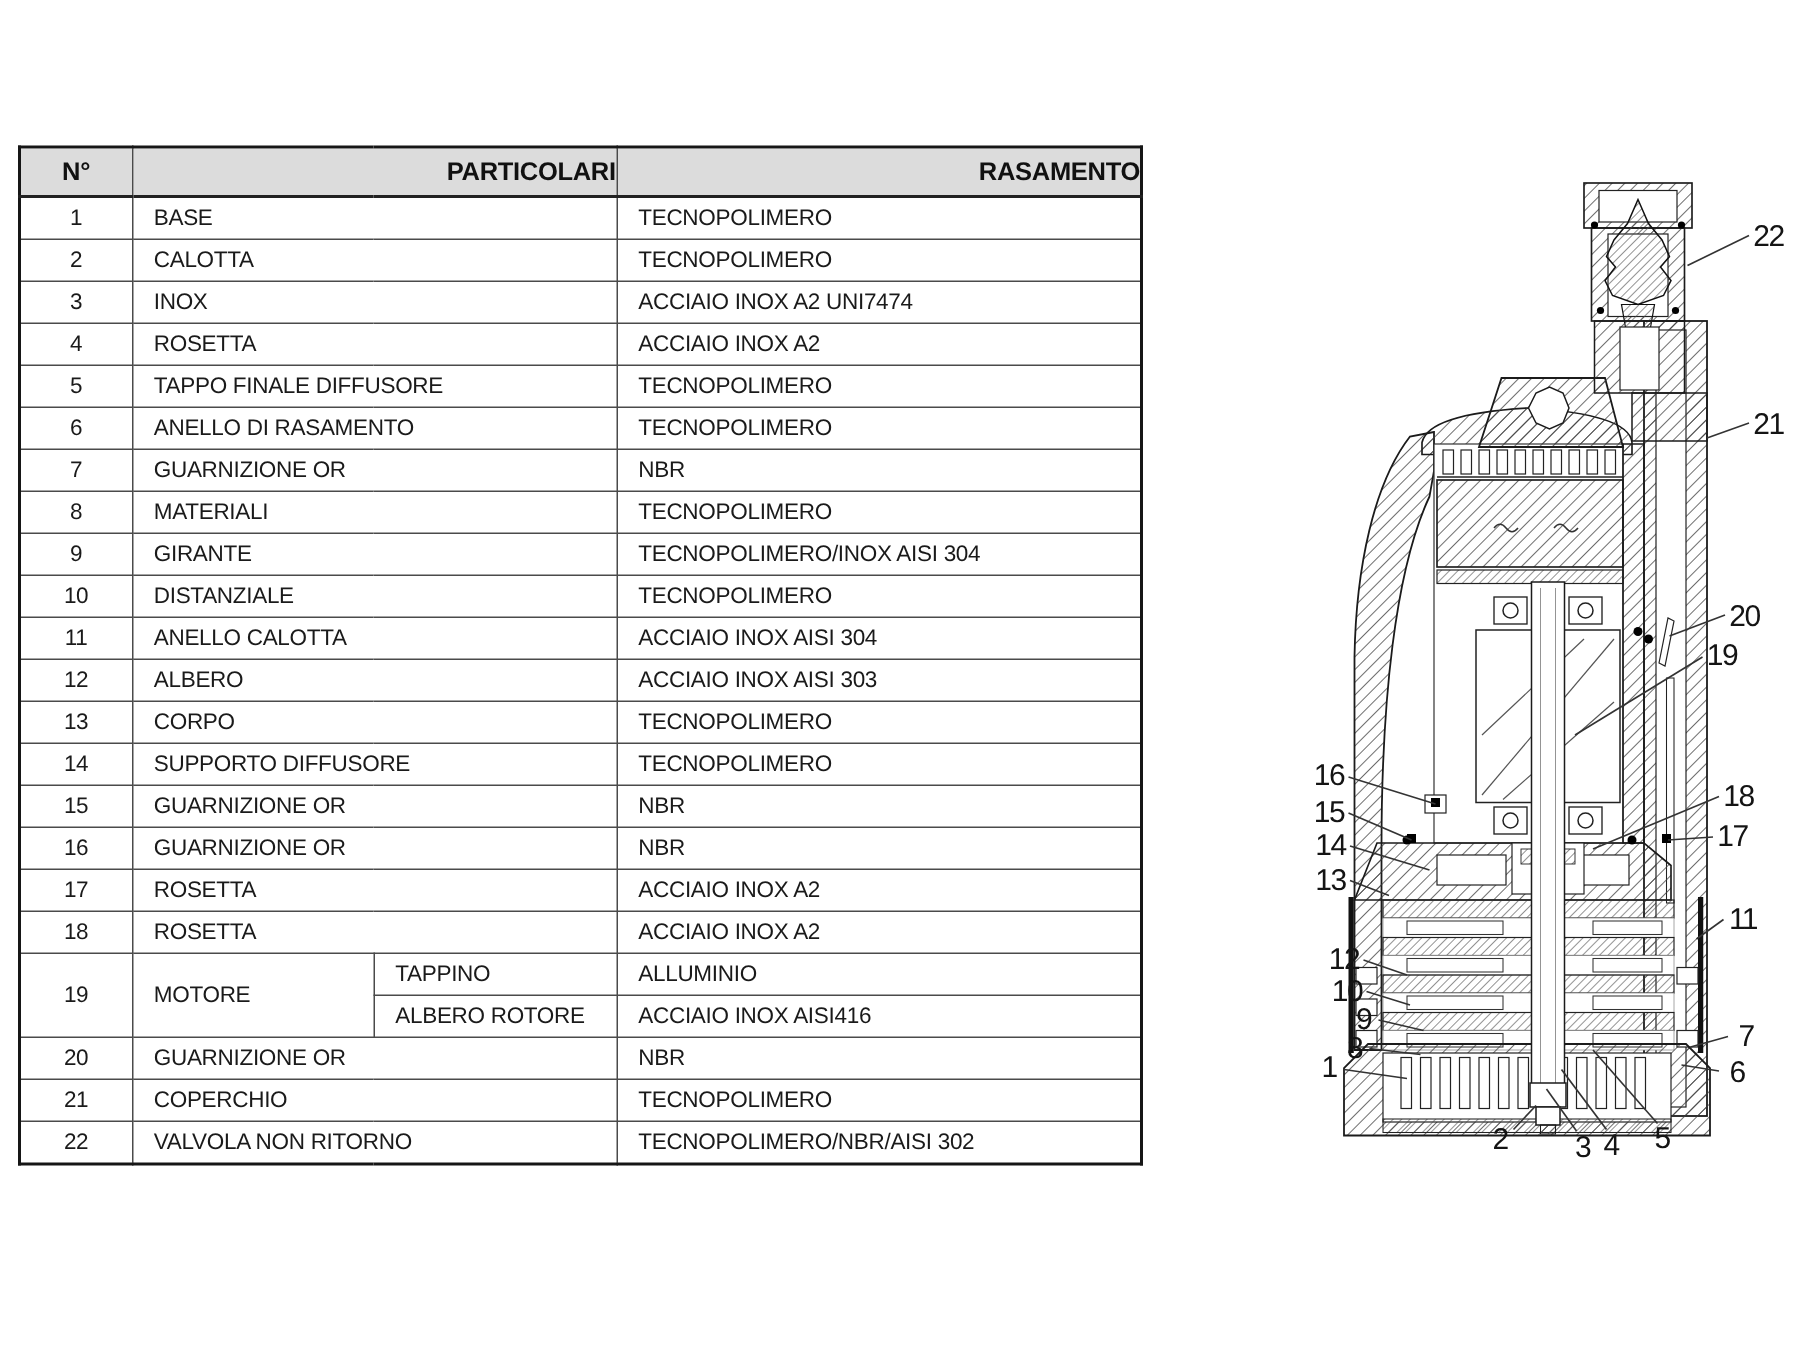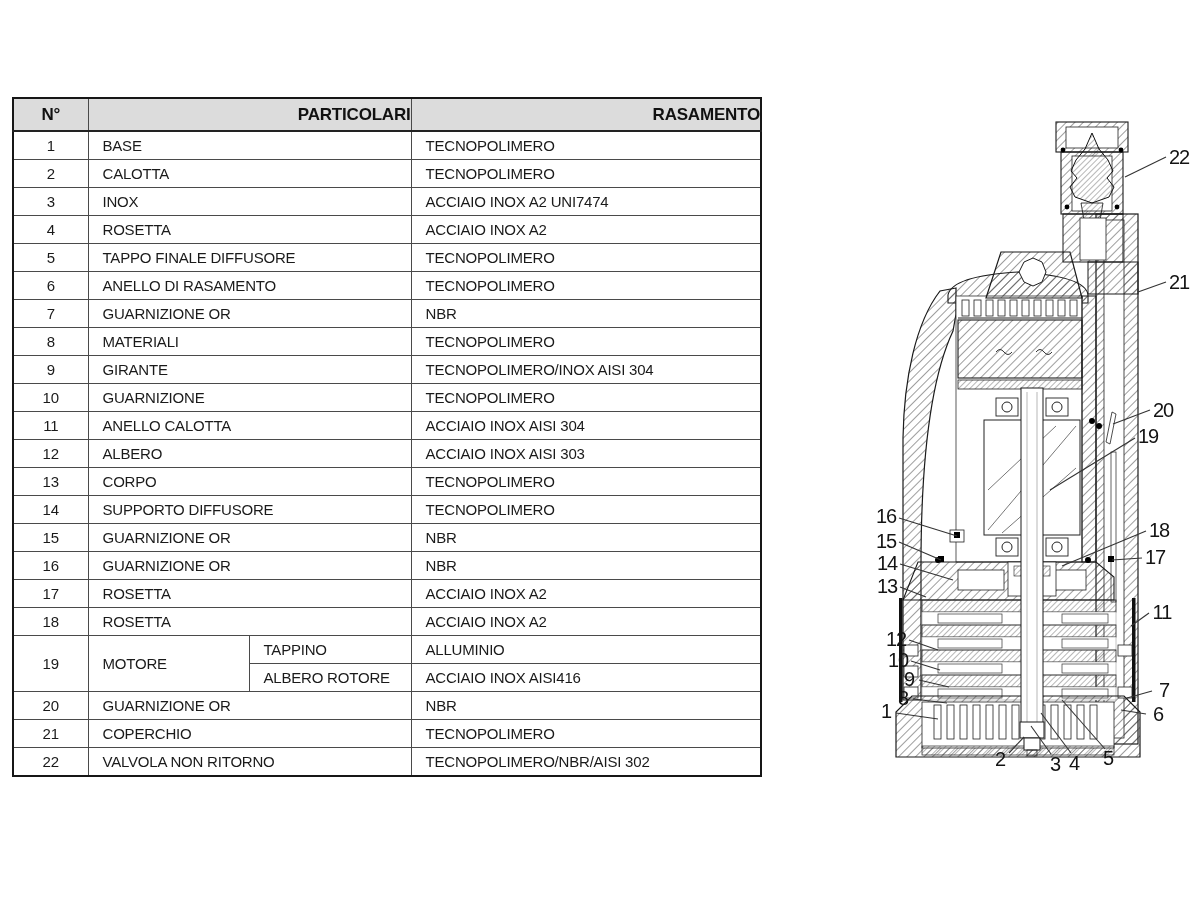--- a/index.html
+++ b/index.html
@@ -100,21 +100,21 @@
         <td colspan="2">MATERIALI</td>
         <td>TECNOPOLIMERO</td>
       </tr>
     <tr>
         <td class="num">9</td>
         <td colspan="2">GIRANTE</td>
         <td>TECNOPOLIMERO/INOX AISI 304</td>
       </tr>
     <tr>
         <td class="num">10</td>
-        <td colspan="2">GUARNIZIONE</td>
+        <td colspan="2">DISTANZIALE</td>
         <td>TECNOPOLIMERO</td>
       </tr>
     <tr>
         <td class="num">11</td>
         <td colspan="2">ANELLO CALOTTA</td>
         <td>ACCIAIO INOX AISI 304</td>
       </tr>
     <tr>
         <td class="num">12</td>
         <td colspan="2">ALBERO</td>

